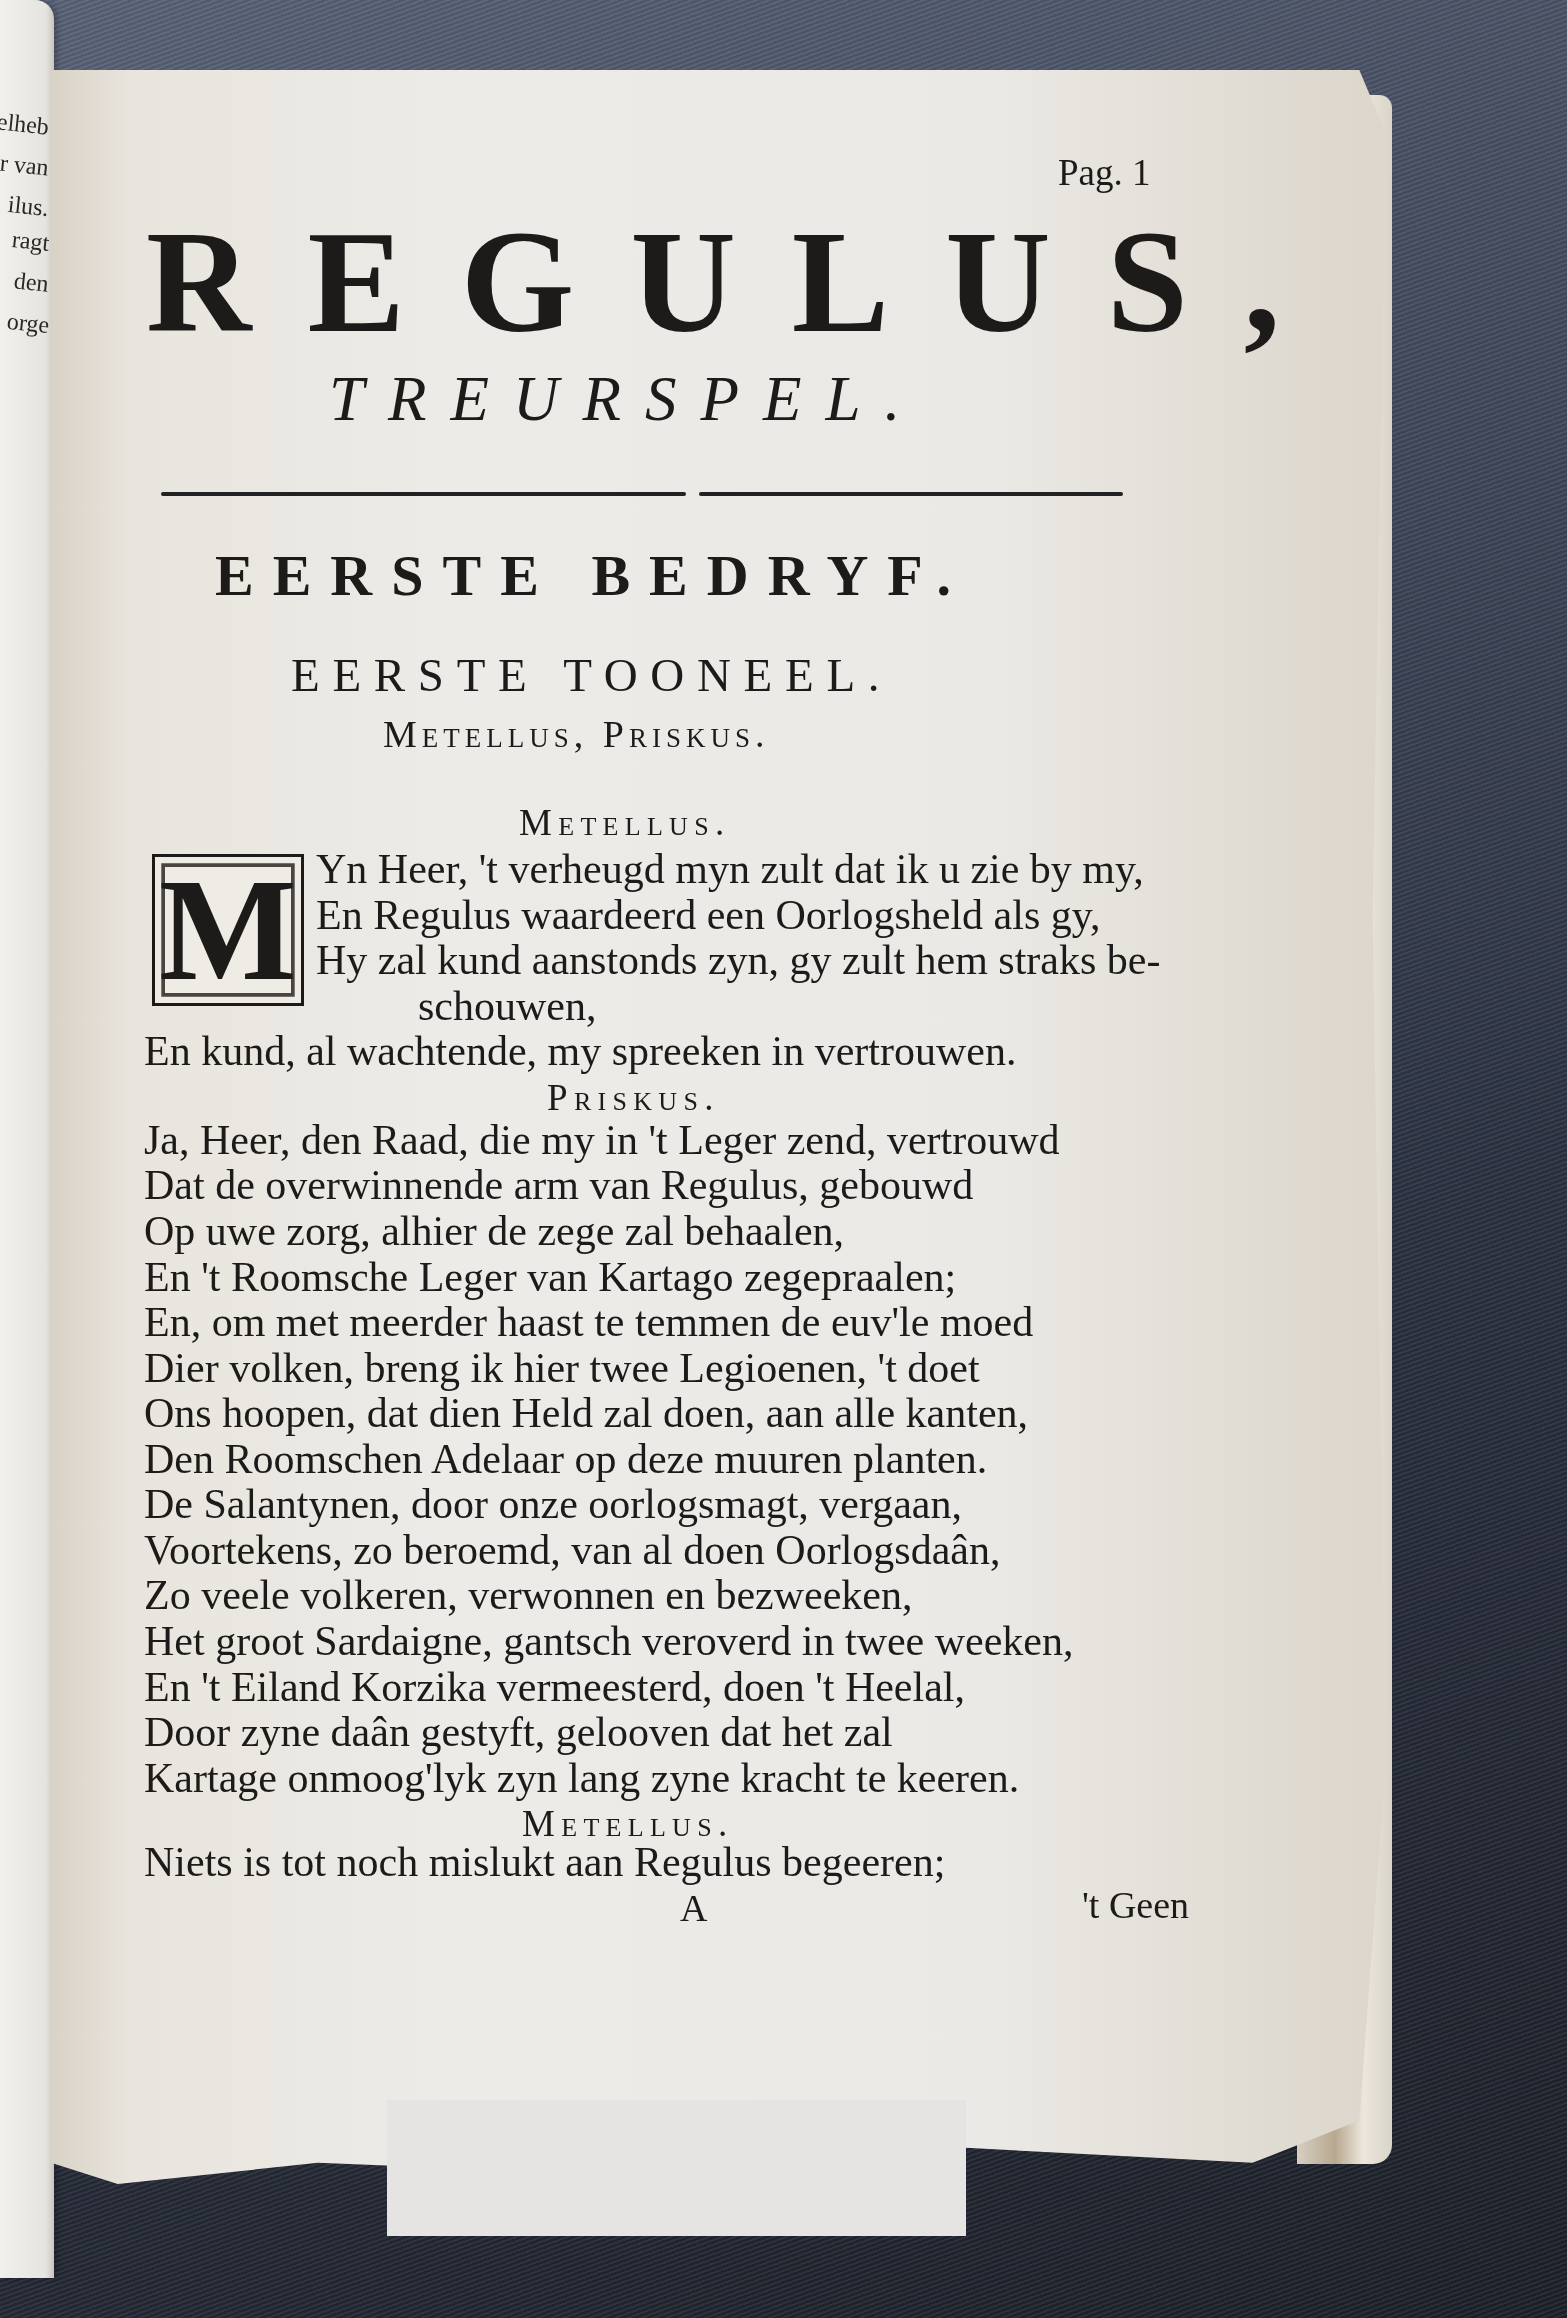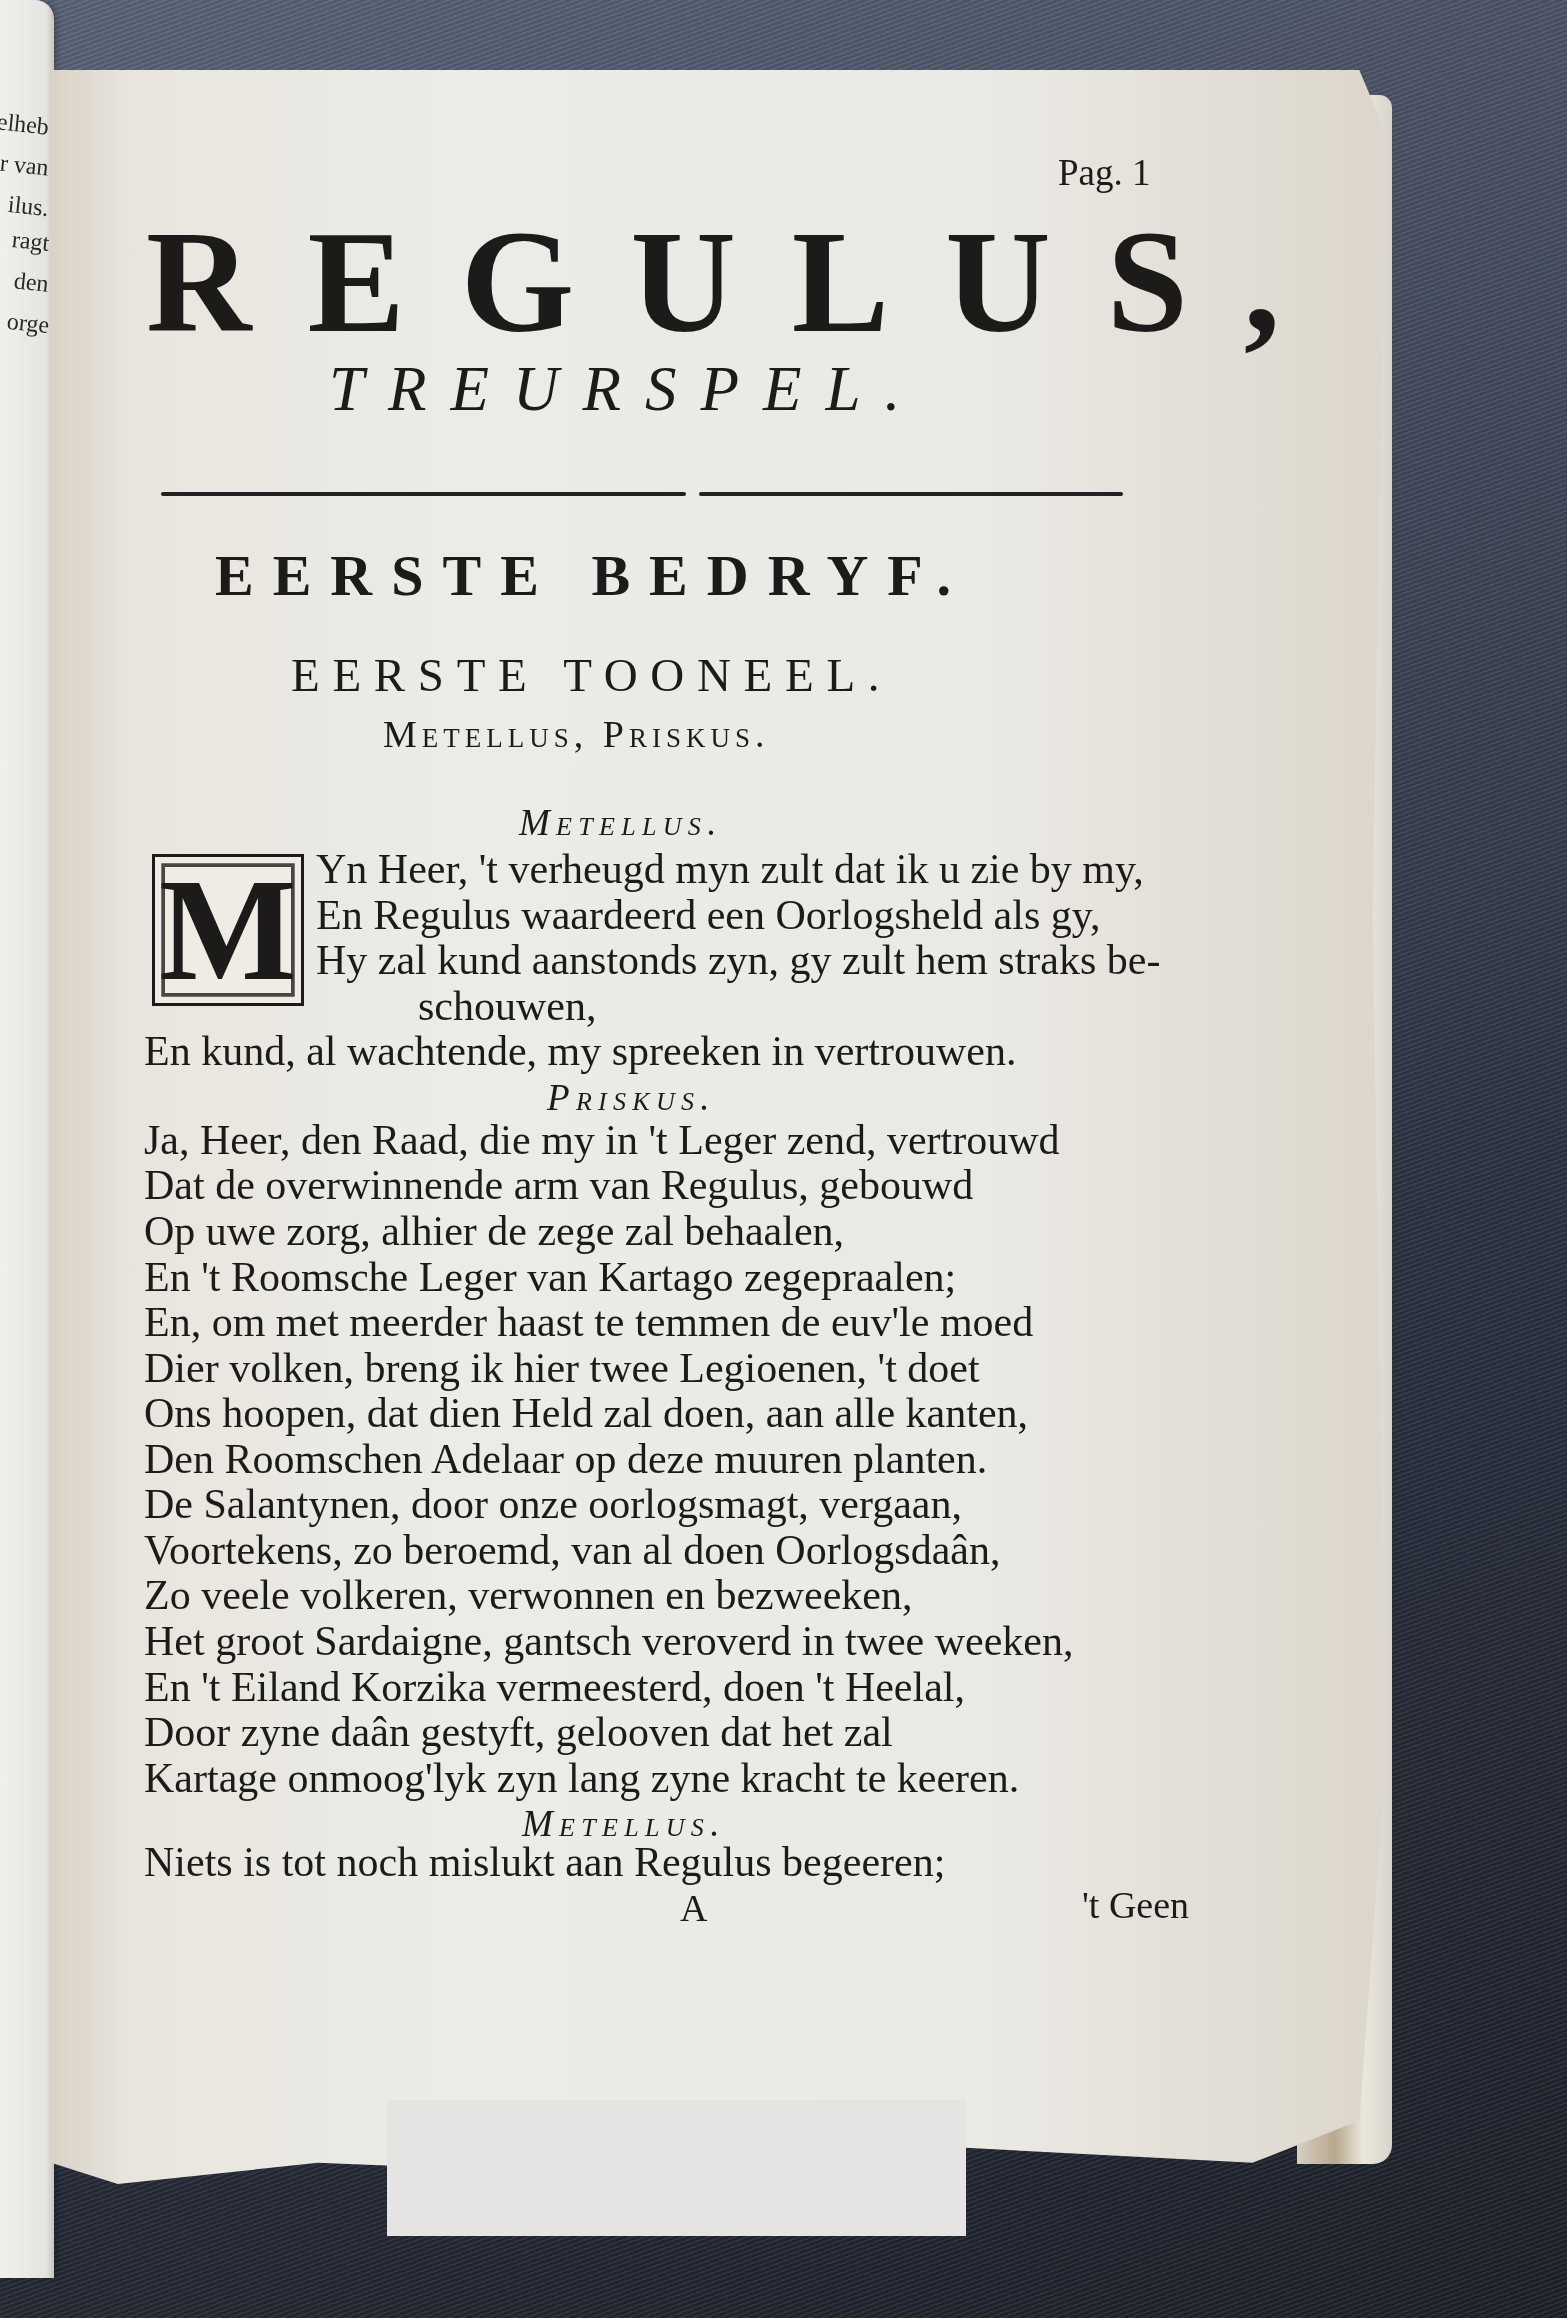--- a/index.html
+++ b/index.html
@@ -37,36 +37,36 @@
     position:absolute; left:387px; top:2100px; width:579px; height:136px;
     background:#e6e4e2;
   }
   .text-block { position:absolute; left:0; top:0; width:1567px; height:2212px; color:#1d1b19; }
   .pagenum { position:absolute; left:1058px; top:151px; font-size:37px; }
   .title {
     position:absolute; left:146px; top:209px; width:1025px; text-align:center;
     font-size:146px; letter-spacing:56px; font-weight:bold; line-height:1;
   }
   .subtitle {
-    position:absolute; left:329px; top:358px; font-size:63px; font-style:italic; letter-spacing:24px; line-height:1;
+    position:absolute; left:329px; top:368px; font-size:63px; font-style:italic; letter-spacing:24px; line-height:1;
   }
   .rule {
     position:absolute; top:492px; height:3.8px; background:#222; border-radius:1.9px;
   }
   .act {
     position:absolute; left:215px; top:547px; font-size:58px; letter-spacing:19px; font-weight:bold; line-height:1;
   }
   .scene {
     position:absolute; left:291px; top:652px; font-size:47px; letter-spacing:12.7px; line-height:1;
   }
   .persons {
     position:absolute; left:383px; top:715px; font-size:38px; letter-spacing:5px; font-variant: small-caps; line-height:1;
   }
   .speaker {
-    position:absolute; font-size:37px; letter-spacing:6.3px; font-variant: small-caps; line-height:1;font-style:italic;
+    position:absolute; font-size:37px; letter-spacing:6.3px; font-variant: small-caps; line-height:1;
   }
   .dropcap {
     position:absolute; left:152px; top:854px; width:152px; height:152px;
     border:3.8px solid #1d1b19; box-sizing:border-box; background:#efece6;
     display:flex; align-items:center; justify-content:center;
     font-size:146px; font-weight:bold; line-height:1; color:#1d1b19;
     box-shadow: inset 0 0 0 6.3px #efece6, inset 0 0 0 10px #4a4540;
   }
   .line {
     position:absolute; font-size:42px; line-height:1; white-space:nowrap;

